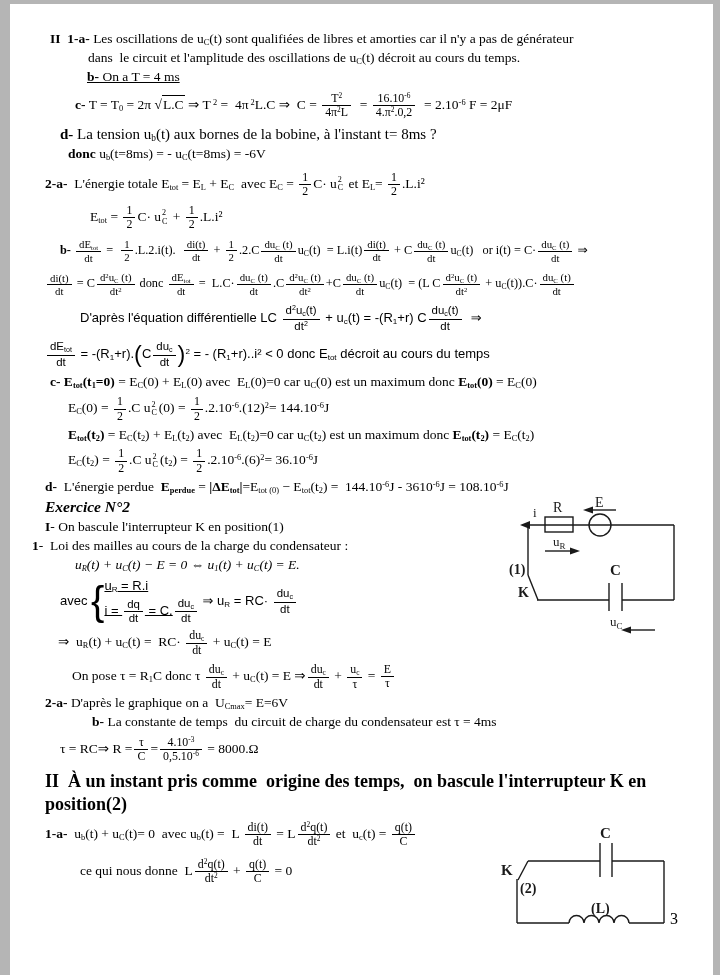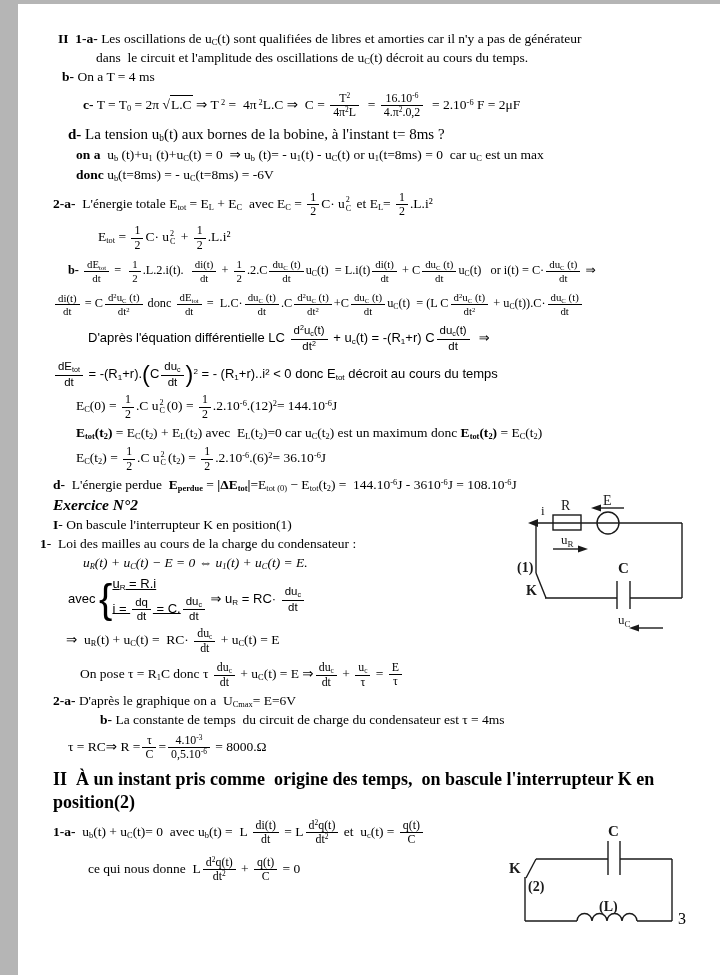--- a/index.html
+++ b/index.html
@@ -2,21 +2,21 @@
 <html><head>
 <meta charset="utf-8">
 <style>
   html,body{margin:0;padding:0;}
   body{
     width:720px;height:975px;position:relative;overflow:hidden;
     background:#b5b5b5;
     font-family:"Liberation Serif",serif;color:#000;
   }
   .page{
-    position:absolute;left:18px;top:4px;width:703px;height:971px;
+    position:absolute;left:10px;top:4px;width:703px;height:971px;
     background:#ffffff;
   }
   .content{
     padding:26px 22px 0 20px;
     font-size:13.5px;line-height:1.32;
   }
   .ln{margin-bottom:1px;}
   .sans{font-family:"Liberation Sans",sans-serif;font-size:13px;}
   .big{font-size:15px;}
   .h2{font-size:18px;}
@@ -49,31 +49,31 @@
     position:absolute;left:660px;top:906px;font-size:16px;
   }
 </style>
 </head>
 <body>
 
 <div class="page">
   <div class="content" id="flow">
       <div class="ln " style="margin-left: 20px;"><b>II&nbsp; 1-a-</b> Les oscillations de u<sub>C</sub>(t) sont qualifiées de libres et amorties car il n'y a pas de générateur</div>
       <div class="ln " style="margin-left: 58px;">dans&nbsp; le circuit et l'amplitude des oscillations de u<sub>C</sub>(t) décroit au cours du temps.</div>
-      <div class="ln " style="margin-left: 24px;"><b>b-</b> On a T = 4 ms</div>
+      <div class="ln " style="margin-left: 57px; text-decoration: underline;"><b>b-</b> On a T = 4 ms</div>
       <div class="ln " style="margin-left: 45px; margin-top: 6px; margin-bottom: 5px;"><b>c-</b> T = T<sub>0</sub> = 2π √<span class="sq">L.C</span> ⇒ T<sup> 2</sup> =&nbsp; 4π<sup> 2</sup>L.C ⇒&nbsp; C = <span class="f"><span class="n">T<sup>2</sup></span><span class="d">4π<sup>2</sup>L</span></span>&nbsp; = <span class="f"><span class="n">16.10<sup>-6</sup></span><span class="d">4.π<sup>2</sup>.0,2</span></span>&nbsp; = 2.10<sup>-6</sup> F = 2μF</div>
       <div class="ln big" style="margin-left: 30px; margin-top: 4px;"><b>d-</b> La tension u<sub>b</sub>(t) aux bornes de la bobine, à l'instant t= 8ms ?</div>
-      <div class="ln " style="margin-left: 38px; margin-top: 2px;"><b>on a</b>&nbsp; u<sub>b</sub> (t)+u<sub>1</sub> (t)+u<sub>C</sub>(t) = 0&nbsp; ⇒ u<sub>b</sub> (t)= - u<sub>1</sub>(t) - u<sub>C</sub>(t) or u<sub>1</sub>(t=8ms) = 0&nbsp; car u<sub>C</sub> est un max</div>
       <div class="ln " style="margin-left: 38px;"><b>donc</b> u<sub>b</sub>(t=8ms) = - u<sub>C</sub>(t=8ms) = -6V</div>
       <div class="ln " style="margin-left: 15px; margin-top: 7px;"><b>2-a-</b>&nbsp; L'énergie totale E<sub>tot</sub> = E<sub>L</sub> + E<sub>C</sub>&nbsp; avec E<sub>C</sub> = <span class="f"><span class="n">1</span><span class="d">2</span></span>C· u<span class="ud"><span>2</span><span>C</span></span> et E<sub>L</sub>= <span class="f"><span class="n">1</span><span class="d">2</span></span>.L.i²</div>
       <div class="ln " style="margin-left: 60px; margin-top: 6px; margin-bottom: 5px;">E<sub>tot</sub> = <span class="f"><span class="n">1</span><span class="d">2</span></span>C· u<span class="ud"><span>2</span><span>C</span></span> + <span class="f"><span class="n">1</span><span class="d">2</span></span>.L.i²</div>
       <div class="ln small" style="margin-left: 30px; margin-top: 6px;"><b>b-</b> <span class="f"><span class="n">dE<sub>tot</sub></span><span class="d">dt</span></span> =&nbsp; <span class="f"><span class="n">1</span><span class="d">2</span></span>.L.2.i(t).&nbsp; <span class="f"><span class="n">di(t)</span><span class="d">dt</span></span> + <span class="f"><span class="n">1</span><span class="d">2</span></span>.2.C<span class="f"><span class="n">du<sub>C</sub> (t)</span><span class="d">dt</span></span>u<sub>C</sub>(t)&nbsp; = L.i(t)<span class="f"><span class="n">di(t)</span><span class="d">dt</span></span> + C<span class="f"><span class="n">du<sub>C</sub> (t)</span><span class="d">dt</span></span>u<sub>C</sub>(t)&nbsp;&nbsp; or i(t) = C·<span class="f"><span class="n">du<sub>C</sub> (t)</span><span class="d">dt</span></span> ⇒</div>
       <div class="ln small" style="margin-left: 15px; margin-top: 7px;"><span class="f"><span class="n">di(t)</span><span class="d">dt</span></span> = C<span class="f"><span class="n">d<sup>2</sup>u<sub>C</sub> (t)</span><span class="d">dt<sup>2</sup></span></span> donc <span class="f"><span class="n">dE<sub>tot</sub></span><span class="d">dt</span></span> =&nbsp; L.C·<span class="f"><span class="n">du<sub>C</sub> (t)</span><span class="d">dt</span></span>.C<span class="f"><span class="n">d<sup>2</sup>u<sub>C</sub> (t)</span><span class="d">dt<sup>2</sup></span></span>+C<span class="f"><span class="n">du<sub>C</sub> (t)</span><span class="d">dt</span></span>u<sub>C</sub>(t)&nbsp; = (L C<span class="f"><span class="n">d<sup>2</sup>u<sub>C</sub> (t)</span><span class="d">dt<sup>2</sup></span></span> + u<sub>C</sub>(t)).C·<span class="f"><span class="n">du<sub>C</sub> (t)</span><span class="d">dt</span></span></div>
       <div class="ln sans" style="margin-left: 50px; margin-top: 7px;">D'après l'équation différentielle LC <span class="f"><span class="n">d<sup>2</sup>u<sub>c</sub>(t)</span><span class="d">dt<sup>2</sup></span></span> + u<sub>c</sub>(t) = -(R<sub>1</sub>+r) C<span class="f"><span class="n">du<sub>c</sub>(t)</span><span class="d">dt</span></span>&nbsp; ⇒</div>
       <div class="ln sans" style="margin-left: 15px; margin-top: 7px; margin-bottom: 5px;"><span class="f"><span class="n">dE<sub>tot</sub></span><span class="d">dt</span></span> = -(R<sub>1</sub>+r).<span class="bp">(</span>C<span class="f"><span class="n">du<sub>c</sub></span><span class="d">dt</span></span><span class="bp">)</span><sup>2</sup> = - (R<sub>1</sub>+r)..i² &lt; 0 donc E<sub>tot</sub> décroit au cours du temps</div>
+      <div class="ln " style="margin-left: 20px; margin-top: 5px;"><b>c- E<sub>tot</sub>(t<sub>1</sub>=0)</b> = E<sub>C</sub>(0) + E<sub>L</sub>(0) avec&nbsp; E<sub>L</sub>(0)=0 car u<sub>C</sub>(0) est un maximum donc <b>E<sub>tot</sub>(0)</b> = E<sub>C</sub>(0)</div>
       <div class="ln " style="margin-left: 38px; margin-top: 4px; margin-bottom: 3px;">E<sub>C</sub>(0) = <span class="f"><span class="n">1</span><span class="d">2</span></span>.C u<span class="ud"><span>2</span><span>C</span></span>(0) = <span class="f"><span class="n">1</span><span class="d">2</span></span>.2.10<sup>-6</sup>.(12)<sup>2</sup>= 144.10<sup>-6</sup>J</div>
       <div class="ln " style="margin-left: 38px; margin-top: 3px;"><b>E<sub>tot</sub>(t<sub>2</sub>)</b> = E<sub>C</sub>(t<sub>2</sub>) + E<sub>L</sub>(t<sub>2</sub>) avec&nbsp; E<sub>L</sub>(t<sub>2</sub>)=0 car u<sub>C</sub>(t<sub>2</sub>) est un maximum donc <b>E<sub>tot</sub>(t<sub>2</sub>)</b> = E<sub>C</sub>(t<sub>2</sub>)</div>
       <div class="ln " style="margin-left: 38px; margin-top: 3px; margin-bottom: 3px;">E<sub>C</sub>(t<sub>2</sub>) = <span class="f"><span class="n">1</span><span class="d">2</span></span>.C u<span class="ud"><span>2</span><span>C</span></span>(t<sub>2</sub>) = <span class="f"><span class="n">1</span><span class="d">2</span></span>.2.10<sup>-6</sup>.(6)<sup>2</sup>= 36.10<sup>-6</sup>J</div>
       <div class="ln " style="margin-left: 15px; margin-top: 3px;"><b>d-</b>&nbsp; L'énergie perdue&nbsp; <b>E<sub>perdue</sub></b> = <b>|ΔE<sub>tot</sub>|</b>=E<sub>tot (0)</sub> − E<sub>tot</sub>(t<sub>2</sub>) =&nbsp; 144.10<sup>-6</sup>J - 3610<sup>-6</sup>J = 108.10<sup>-6</sup>J</div>
       <div class="fig" id="circuit1" style="display: block;">
   <svg width="180" height="142" viewBox="0 0 180 142">
     <g stroke-width="1.4">
       <line x1="21" y1="28" x2="167" y2="28"></line>
       <polygon points="13,28 23,24 23,32" fill="#1a1a1a" stroke="none"></polygon>
       <rect x="38" y="20" width="28" height="15" fill="#fff"></rect>

